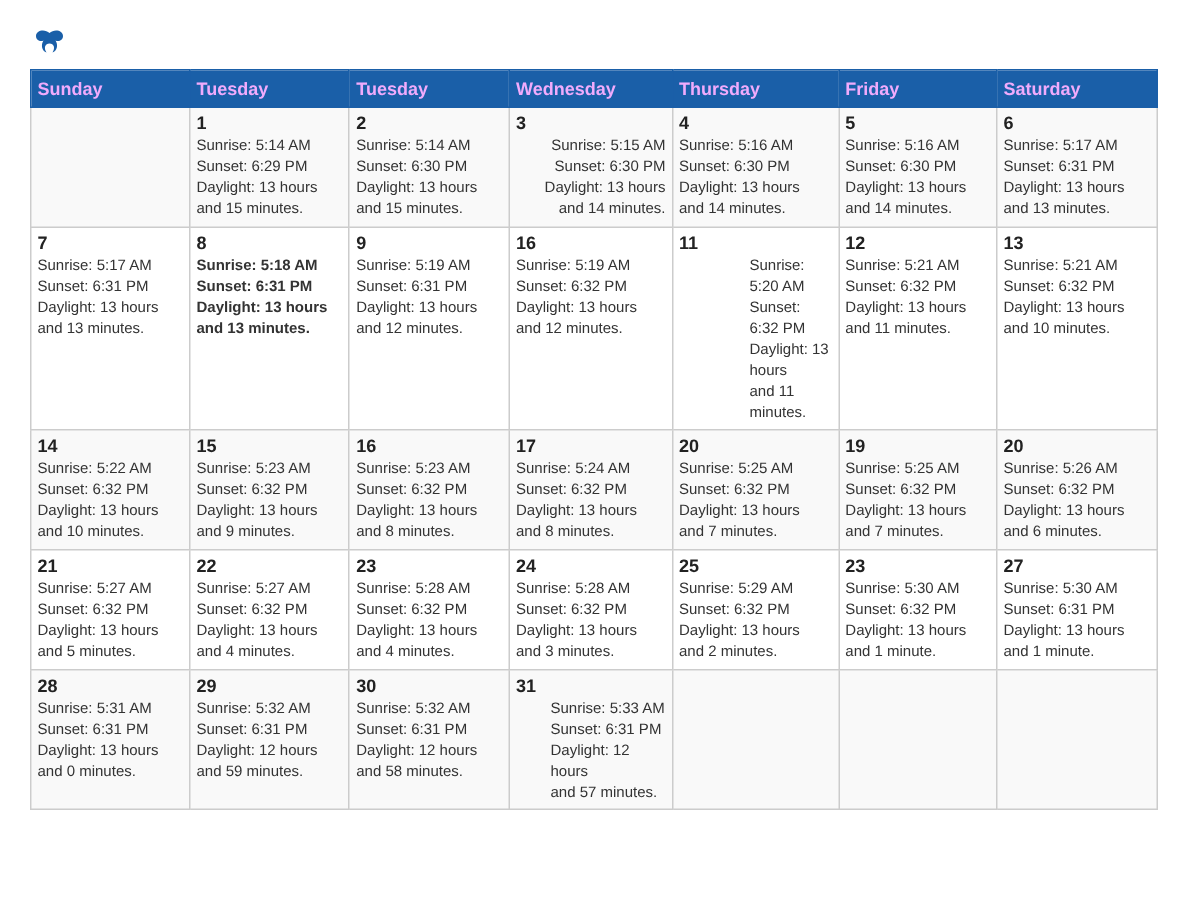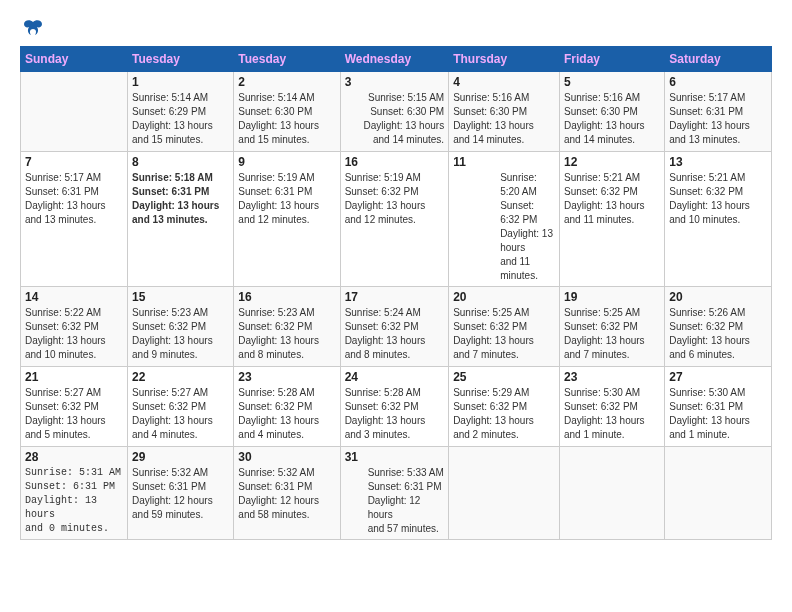--- a/index.html
+++ b/index.html
@@ -313,21 +313,21 @@
             <span class="day-number">27</span>
             <div class="day-info" style="white-space: pre-line;">Sunrise: 5:30 AM
 Sunset: 6:31 PM
 Daylight: 13 hours
 and 1 minute.</div>
           </td>
         </tr>
         <tr>
           <td>
             <span class="day-number">28</span>
-            <div class="day-info" style="white-space: pre-line; font-family: Liberation Mono, monospace;">Sunrise: 5:31 AM
+            <div class="day-info" style="white-space: pre-line;">Sunrise: 5:31 AM
 Sunset: 6:31 PM
 Daylight: 13 hours
 and 0 minutes.</div>
           </td>
           <td>
             <span class="day-number">29</span>
             <div class="day-info" style="white-space: pre-line;">Sunrise: 5:32 AM
 Sunset: 6:31 PM
 Daylight: 12 hours
 and 59 minutes.</div>

